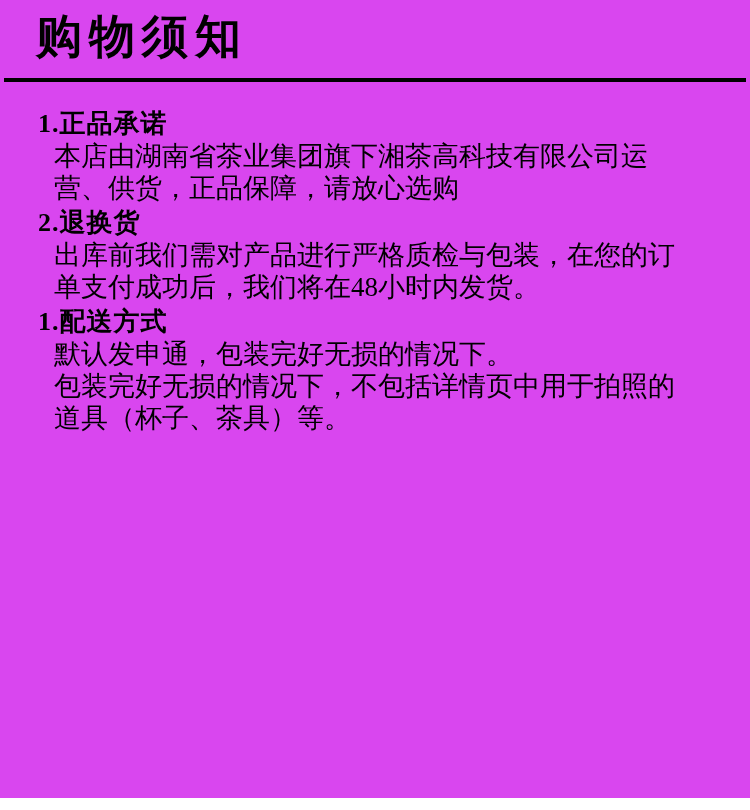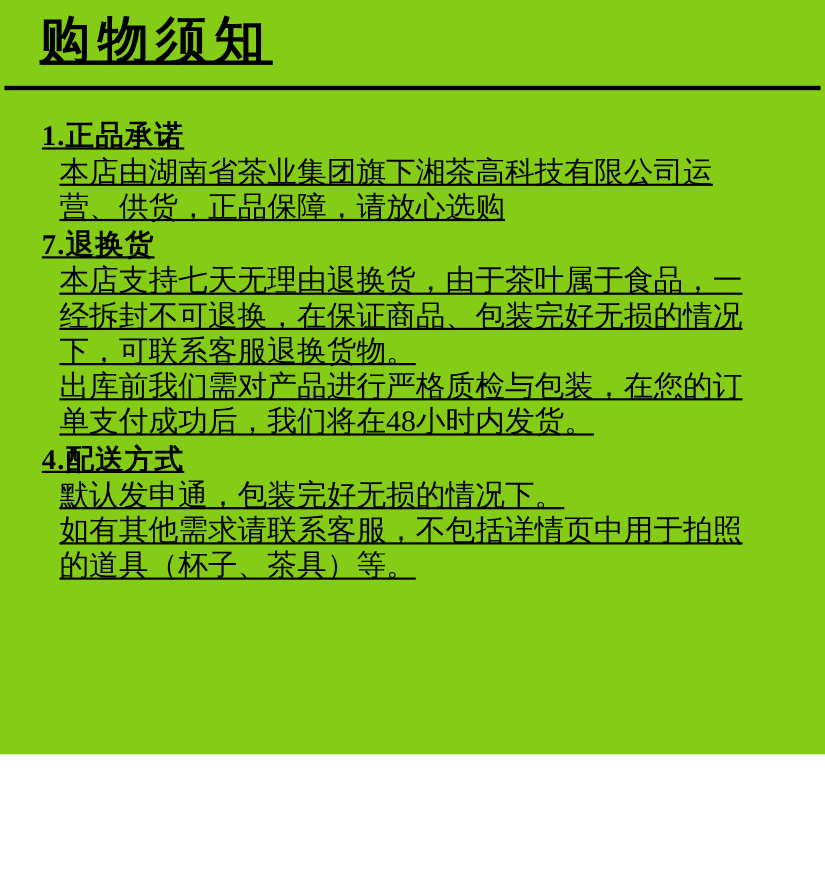--- a/index.html
+++ b/index.html
@@ -3,26 +3,25 @@
 <meta charset="utf-8">
 <style>
   html, body {
     margin: 0;
     padding: 0;
     background: #ffffff;
   }
   .page {
     position: relative;
     width: 750px;
-    height: 686px;
-    background: #84cc16;
+    height: 798px;
+    background: #d946ef;
     color: #000000;
     overflow: hidden;
     font-family: "Liberation Serif", "DejaVu Serif", serif;
-    text-decoration: underline;
   }
   .title {
     margin: 0;
     padding: 10px 0 0 36px;
     font-family: "Liberation Sans", "DejaVu Sans", sans-serif;
     font-weight: bold;
     font-size: 46px;
     line-height: 52px;
     letter-spacing: 7px;
     color: #000000;
@@ -62,31 +61,30 @@
   <div class="divider"></div>
 
   <div class="content">
 
     <div class="section">
       <div class="section-heading">1.正品承诺</div>
       <div class="section-body">本店由湖南省茶业集团旗下湘茶高科技有限公司运营、供货，正品保障，请放心选购</div>
     </div>
 
     <div class="section">
-      <div class="section-heading">7.退换货</div>
-      <div class="section-body">本店支持七天无理由退换货，由于茶叶属于食品，一经拆封不可退换，在保证商品、包装完好无损的情况下，可联系客服退换货物。</div>
+      <div class="section-heading">2.退换货</div>
     </div>
 
     <div class="section">
       <div class="section-body">出库前我们需对产品进行严格质检与包装，在您的订单支付成功后，我们将在48小时内发货。</div>
     </div>
 
     <div class="section">
-      <div class="section-heading">4.配送方式</div>
+      <div class="section-heading">1.配送方式</div>
       <div class="section-body">默认发申通，包装完好无损的情况下。</div>
     </div>
 
     <div class="section">
-      <div class="section-body">如有其他需求请联系客服，不包括详情页中用于拍照的道具（杯子、茶具）等。</div>
+      <div class="section-body">包装完好无损的情况下，不包括详情页中用于拍照的道具（杯子、茶具）等。</div>
     </div>
 
   </div>
 </div>
 
 </body></html>

